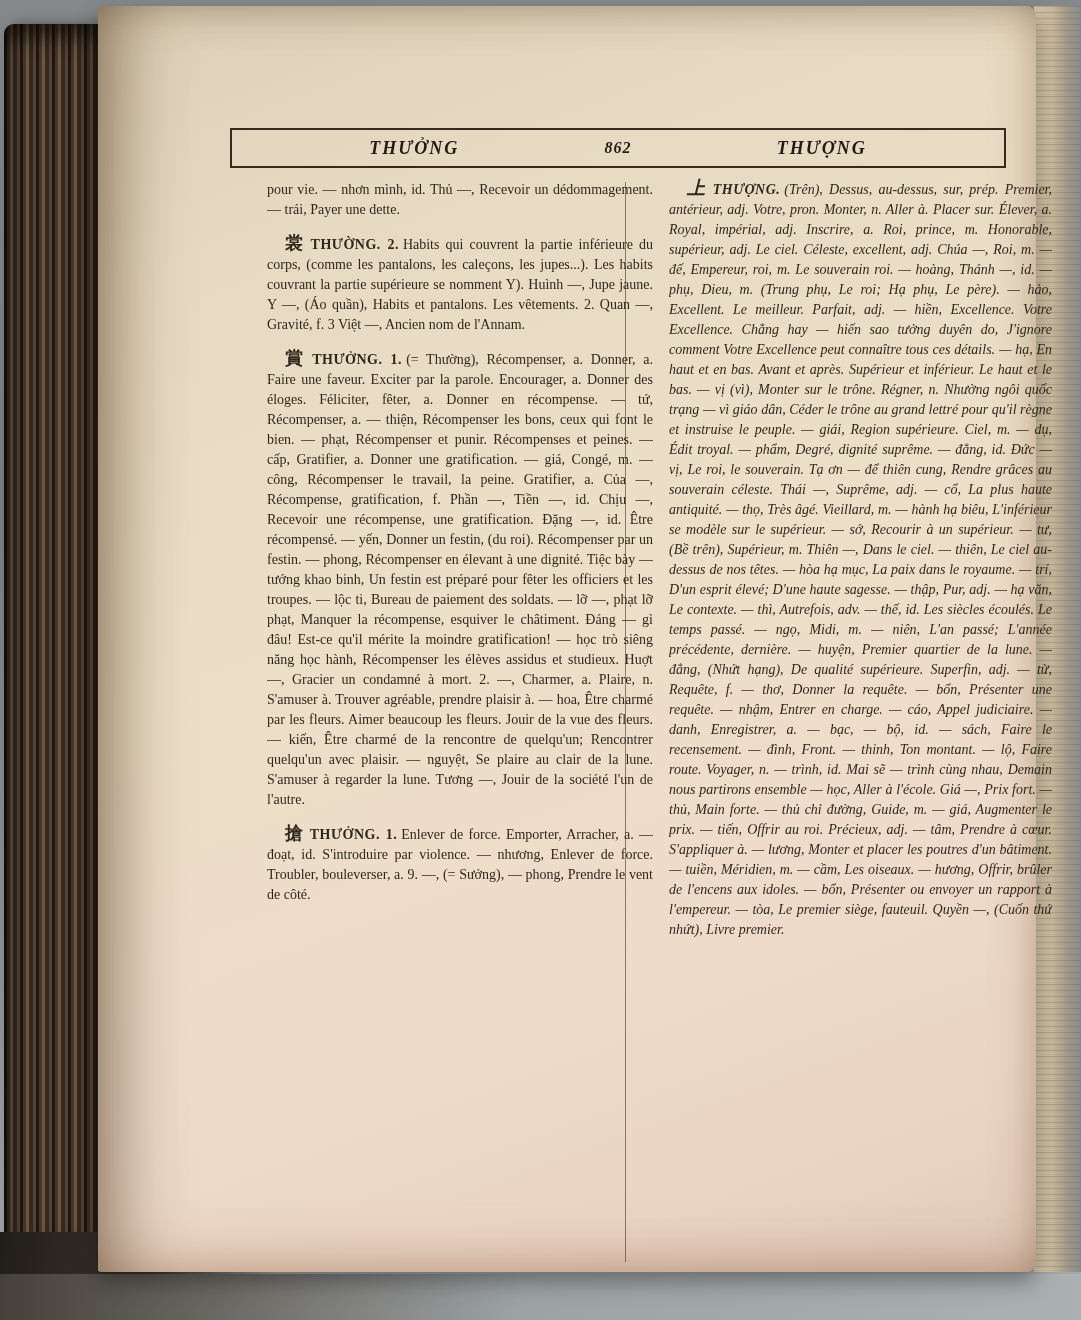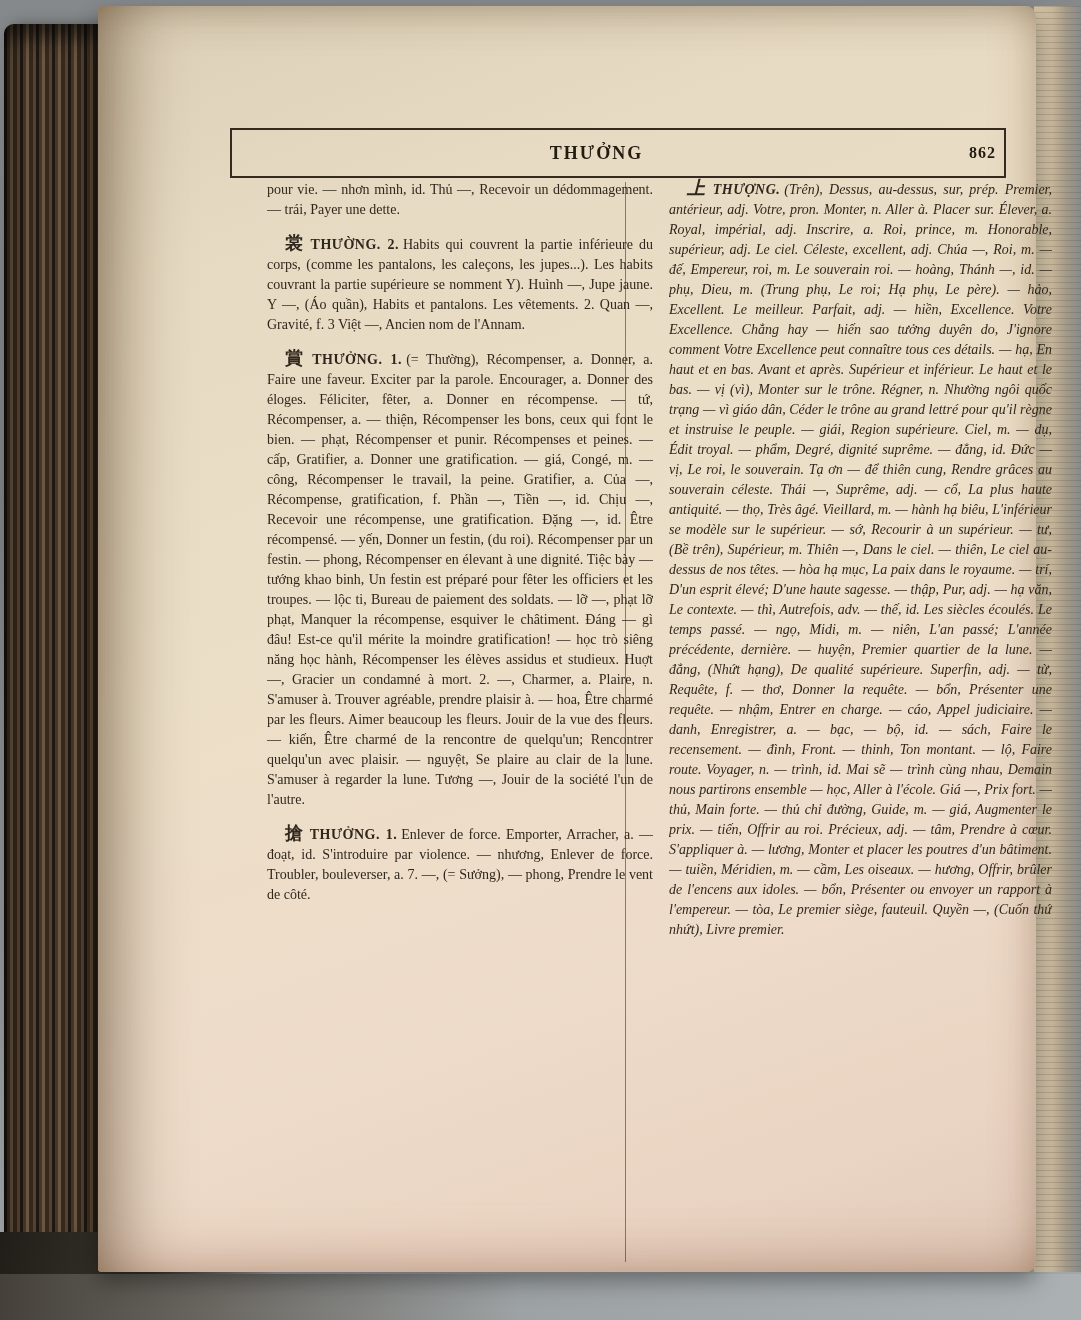--- a/index.html
+++ b/index.html
@@ -42,24 +42,25 @@
     border-radius:3px 10px 10px 3px;
     box-shadow:
       inset 58px 0 70px -40px rgba(70,45,20,.55),
       inset -30px 0 45px -30px rgba(110,75,40,.35),
       inset 0 35px 45px -35px rgba(90,70,40,.35),
       inset 0 -48px 60px -40px rgba(150,85,60,.30),
       0 10px 22px rgba(0,0,0,.35);
   }
 
   .running-head{
-    position:absolute;left:132px;top:122px;width:776px;height:50px;
+    position:absolute;left:132px;top:122px;width:776px;height:40px;
     border:2px solid #352a1e;box-sizing:border-box;
     display:flex;align-items:center;
     color:#241c12;
+    font-style:italic;
   }
   .running-head .word{flex:1 1 0;text-align:center;font-weight:bold;font-size:18px;letter-spacing:2px;}
   .running-head .pageno{flex:0 0 auto;font-weight:bold;font-size:16px;letter-spacing:1px;padding:0 8px;}
 
   .col{
     position:absolute;top:172px;overflow:hidden;
     text-align:justify;font-size:14px;line-height:20px;color:#30271c;margin-left:37px;
   }
   .col-left{left:132px;width:386px;height:1088px;}
   .col-right{left:534px;width:383px;height:1102px;font-style:italic;}
@@ -80,36 +81,37 @@
   <div class="spine"></div>
   <div class="cover-corner"></div>
   <div class="surface-bottom"></div>
   <div class="next-edge"></div>
 
   <div class="paper">
 
     <div class="running-head">
       <span class="word">THƯỞNG</span>
       <span class="pageno">862</span>
+      <span class="word">THƯỢNG</span>
     </div>
 
     <div class="divider"></div>
 
     <div class="col col-left">
       <p class="entry cont">
         <span class="glyph"></span><span class="head"></span><span class="body">pour vie. — nhơn mình, id. Thủ —, Recevoir un dédommagement. — trái, Payer une dette.</span>
       </p>
       <p class="entry">
         <span class="glyph">裳</span><span class="head">THƯỜNG. 2.</span><span class="body">Habits qui couvrent la partie inférieure du corps, (comme les pantalons, les caleçons, les jupes...). Les habits couvrant la partie supérieure se nomment Y). Huình —, Jupe jaune. Y —, (Áo quần), Habits et pantalons. Les vêtements. 2. Quan —, Gravité, f. 3 Việt —, Ancien nom de l'Annam.</span>
       </p>
       <p class="entry">
         <span class="glyph">賞</span><span class="head">THƯỞNG. 1.</span><span class="body">(= Thường), Récompenser, a. Donner, a. Faire une faveur. Exciter par la parole. Encourager, a. Donner des éloges. Féliciter, fêter, a. Donner en récompense. — tứ, Récompenser, a. — thiện, Récompenser les bons, ceux qui font le bien. — phạt, Récompenser et punir. Récompenses et peines. — cấp, Gratifier, a. Donner une gratification. — giá, Congé, m. — công, Récompenser le travail, la peine. Gratifier, a. Của —, Récompense, gratification, f. Phần —, Tiền —, id. Chịu —, Recevoir une récompense, une gratification. Đặng —, id. Être récompensé. — yến, Donner un festin, (du roi). Récompenser par un festin. — phong, Récompenser en élevant à une dignité. Tiệc bày — tướng khao binh, Un festin est préparé pour fêter les officiers et les troupes. — lộc ti, Bureau de paiement des soldats. — lỡ —, phạt lỡ phạt, Manquer la récompense, esquiver le châtiment. Đáng — gì đâu! Est-ce qu'il mérite la moindre gratification! — học trò siêng năng học hành, Récompenser les élèves assidus et studieux. Huợt —, Gracier un condamné à mort. 2. —, Charmer, a. Plaire, n. S'amuser à. Trouver agréable, prendre plaisir à. — hoa, Être charmé par les fleurs. Aimer beaucoup les fleurs. Jouir de la vue des fleurs. — kiến, Être charmé de la rencontre de quelqu'un; Rencontrer quelqu'un avec plaisir. — nguyệt, Se plaire au clair de la lune. S'amuser à regarder la lune. Tương —, Jouir de la société l'un de l'autre.</span>
       </p>
       <p class="entry">
-        <span class="glyph">搶</span><span class="head">THƯỞNG. 1.</span><span class="body">Enlever de force. Emporter, Arracher, a. — đoạt, id. S'introduire par violence. — nhương, Enlever de force. Troubler, bouleverser, a. 7. —, (= Sưởng), — phong, Prendre le vent de côté.</span>
+        <span class="glyph">搶</span><span class="head">THƯỞNG. 1.</span><span class="body">Enlever de force. Emporter, Arracher, a. — đoạt, id. S'introduire par violence. — nhương, Enlever de force. Troubler, bouleverser, a. 9. —, (= Sưởng), — phong, Prendre le vent de côté.</span>
       </p>
     </div>
 
     <div class="col col-right">
       <p class="entry">
         <span class="glyph">上</span><span class="head">THƯỢNG.</span><span class="body">(Trên), Dessus, au-dessus, sur, prép. Premier, antérieur, adj. Votre, pron. Monter, n. Aller à. Placer sur. Élever, a. Royal, impérial, adj. Inscrire, a. Roi, prince, m. Honorable, supérieur, adj. Le ciel. Céleste, excellent, adj. Chúa —, Roi, m. — đế, Empereur, roi, m. Le souverain roi. — hoàng, Thánh —, id. — phụ, Dieu, m. (Trung phụ, Le roi; Hạ phụ, Le père). — hảo, Excellent. Le meilleur. Parfait, adj. — hiền, Excellence. Votre Excellence. Chẳng hay — hiến sao tưởng duyên do, J'ignore comment Votre Excellence peut connaître tous ces détails. — hạ, En haut et en bas. Avant et après. Supérieur et inférieur. Le haut et le bas. — vị (vì), Monter sur le trône. Régner, n. Nhường ngôi quốc trạng — vì giáo dân, Céder le trône au grand lettré pour qu'il règne et instruise le peuple. — giái, Region supérieure. Ciel, m. — dụ, Édit troyal. — phẩm, Degré, dignité suprême. — đẳng, id. Đức — vị, Le roi, le souverain. Tạ ơn — để thiên cung, Rendre grâces au souverain céleste. Thái —, Suprême, adj. — cổ, La plus haute antiquité. — thọ, Très âgé. Vieillard, m. — hành hạ biêu, L'inférieur se modèle sur le supérieur. — sớ, Recourir à un supérieur. — tư, (Bề trên), Supérieur, m. Thiên —, Dans le ciel. — thiên, Le ciel au-dessus de nos têtes. — hòa hạ mục, La paix dans le royaume. — trí, D'un esprit élevé; D'une haute sagesse. — thập, Pur, adj. — hạ văn, Le contexte. — thì, Autrefois, adv. — thế, id. Les siècles écoulés. Le temps passé. — ngọ, Midi, m. — niên, L'an passé; L'année précédente, dernière. — huyện, Premier quartier de la lune. — đẳng, (Nhứt hạng), De qualité supérieure. Superfin, adj. — từ, Requête, f. — thơ, Donner la requête. — bổn, Présenter une requête. — nhậm, Entrer en charge. — cáo, Appel judiciaire. — danh, Enregistrer, a. — bạc, — bộ, id. — sách, Faire le recensement. — đình, Front. — thinh, Ton montant. — lộ, Faire route. Voyager, n. — trình, id. Mai sẽ — trình cùng nhau, Demain nous partirons ensemble — học, Aller à l'école. Giá —, Prix fort. — thủ, Main forte. — thủ chỉ đường, Guide, m. — giá, Augmenter le prix. — tiến, Offrir au roi. Précieux, adj. — tâm, Prendre à cœur. S'appliquer à. — lương, Monter et placer les poutres d'un bâtiment. — tuiền, Méridien, m. — cầm, Les oiseaux. — hương, Offrir, brûler de l'encens aux idoles. — bổn, Présenter ou envoyer un rapport à l'empereur. — tòa, Le premier siège, fauteuil. Quyền —, (Cuốn thứ nhứt), Livre premier.</span>
       </p>
     </div>
 
   </div>

